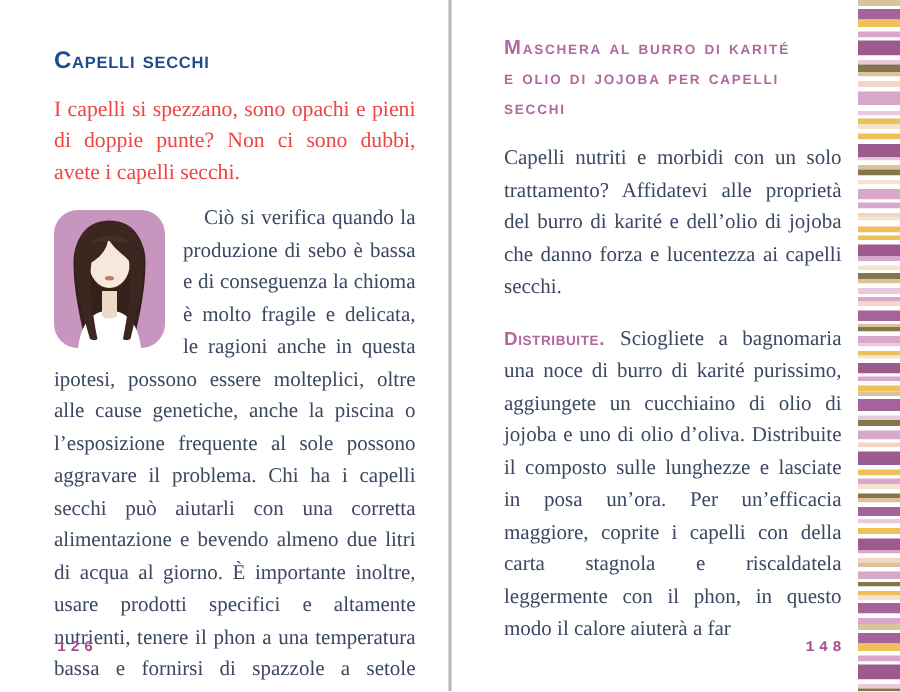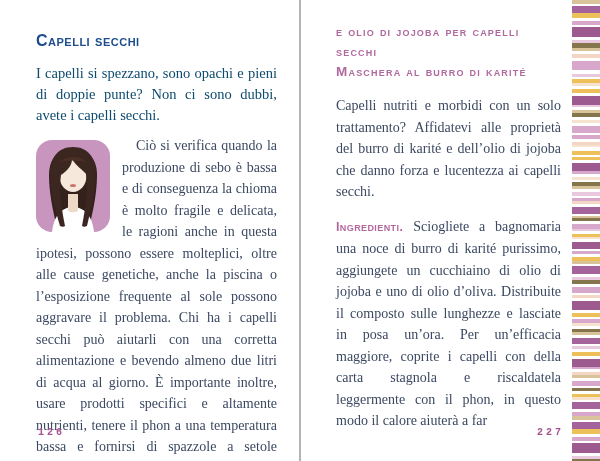--- a/index.html
+++ b/index.html
@@ -8,21 +8,21 @@
   
   .gutter{position:absolute;left:299px;top:0;width:2px;height:461px;background:#b4b4b4;}
   
   .page{position:absolute;top:20px;}
   #left-page{left:36px;width:241px;}
   #right-page{left:336px;width:225px;}
   
   .left-title{margin:12px 0 13px 0;font-family:"Liberation Sans",sans-serif;font-weight:bold;
               font-variant:small-caps;font-size:16px;letter-spacing:.5px;color:#1d4d8c;}
   
-  .intro{margin:0;font-size:14.5px;line-height:21px;color:#0c4a6e;text-align:justify;}
+  .intro{margin:0;font-size:14.5px;line-height:21px;color:#ef4444;text-align:justify;}
   
   .body{margin:9px 0 0 0;font-size:14px;line-height:21.5px;color:#3b4861;text-align:justify;}
   .body-indent{text-indent:14px;}
   
   .woman-float{float:left;width:74px;height:92px;margin:5px 12px 8px 0;}
   .woman-float svg,.food-float svg{display:block;width:100%;height:100%;}
   
   .right-title{margin:2px 0 0 0;font-family:"Liberation Sans",sans-serif;font-weight:bold;
                font-variant:small-caps;font-size:13.5px;letter-spacing:1.2px;line-height:20px;
                color:#b0699e;}
@@ -59,33 +59,33 @@
           <ellipse cx="37" cy="45.5" rx="3" ry="1.5" fill="#c8766b"></ellipse>
           <path d="M37,7 C22,7 14,18 14,33 C14,51 19,69 24,86 C26,87 28,87 29,86 C25,66 23,48 25,35 C33,30 36,24 36,19 C40,26 47,30 50,34 C52,48 50,66 46,86 C47,87 49,87 51,86 C55,69 60,51 60,33 C60,18 52,7 37,7 Z" fill="#3b2620"></path>
           <path d="M24,22 C30,16 46,15 51,23 C45,20 31,20 24,22 Z" fill="#4a2f27"></path>
         </svg>
       </span><span>Ciò si verifica quando la produzione di sebo è bassa e di conseguenza la chioma è molto fragile e delicata, le ragioni anche in questa ipotesi, possono essere molteplici, oltre alle cause genetiche, anche la piscina o l’esposizione frequente al sole possono aggravare il problema. Chi ha i capelli secchi può aiutarli con una corretta alimentazione e bevendo almeno due litri di acqua al giorno. È importante inoltre, usare prodotti specifici e altamente nutrienti, tenere il phon a una temperatura bassa e fornirsi di spazzole a setole morbide che non creino ulteriori traumi al capello.</span>
     </p>
   </div>
 
   <div class="page" id="right-page">
     <h2 class="right-title">
+      <div>Maschera al burro di karité</div>
       <div>e olio di jojoba per capelli secchi</div>
-      <div>Maschera al burro di karité</div>
     </h2>
     <p class="r-par">Capelli nutriti e morbidi con un solo trattamento? Affidatevi alle proprietà del burro di karité e dell’olio di jojoba che danno forza e lucentezza ai capelli secchi.</p>
     <p class="r-par">
-      <span class="seclabel">Ingredienti. </span>
+      <span class="seclabel">Distribuite. </span>
       <span>Sciogliete a bagnomaria una noce di burro di karité purissimo, aggiungete un cucchiaino di olio di jojoba e uno di olio d’oliva. Distribuite il composto sulle lunghezze e lasciate in posa un’ora. Per un’efficacia maggiore, coprite i capelli con della carta stagnola e riscaldatela leggermente con il phon, in questo modo il calore aiuterà a far</span>
       
     </p>
   </div>
 
   <div class="pagenum" id="pagenum-left">126</div>
-  <div class="pagenum" id="pagenum-right">227</div>
+  <div class="pagenum" id="pagenum-right">148</div>
 
   <div class="gutter"></div>
   <div id="stripe-band">
       <div style="height: 4px; background: rgb(217, 195, 154);"></div>
       <div style="height: 2px; background: rgb(255, 255, 255);"></div>
       <div style="height: 7px; background: rgb(164, 99, 154);"></div>
       <div style="height: 5px; background: rgb(238, 192, 90);"></div>
       <div style="height: 3px; background: rgb(255, 255, 255);"></div>
       <div style="height: 4px; background: rgb(216, 168, 204);"></div>
       <div style="height: 2px; background: rgb(255, 255, 255);"></div>

